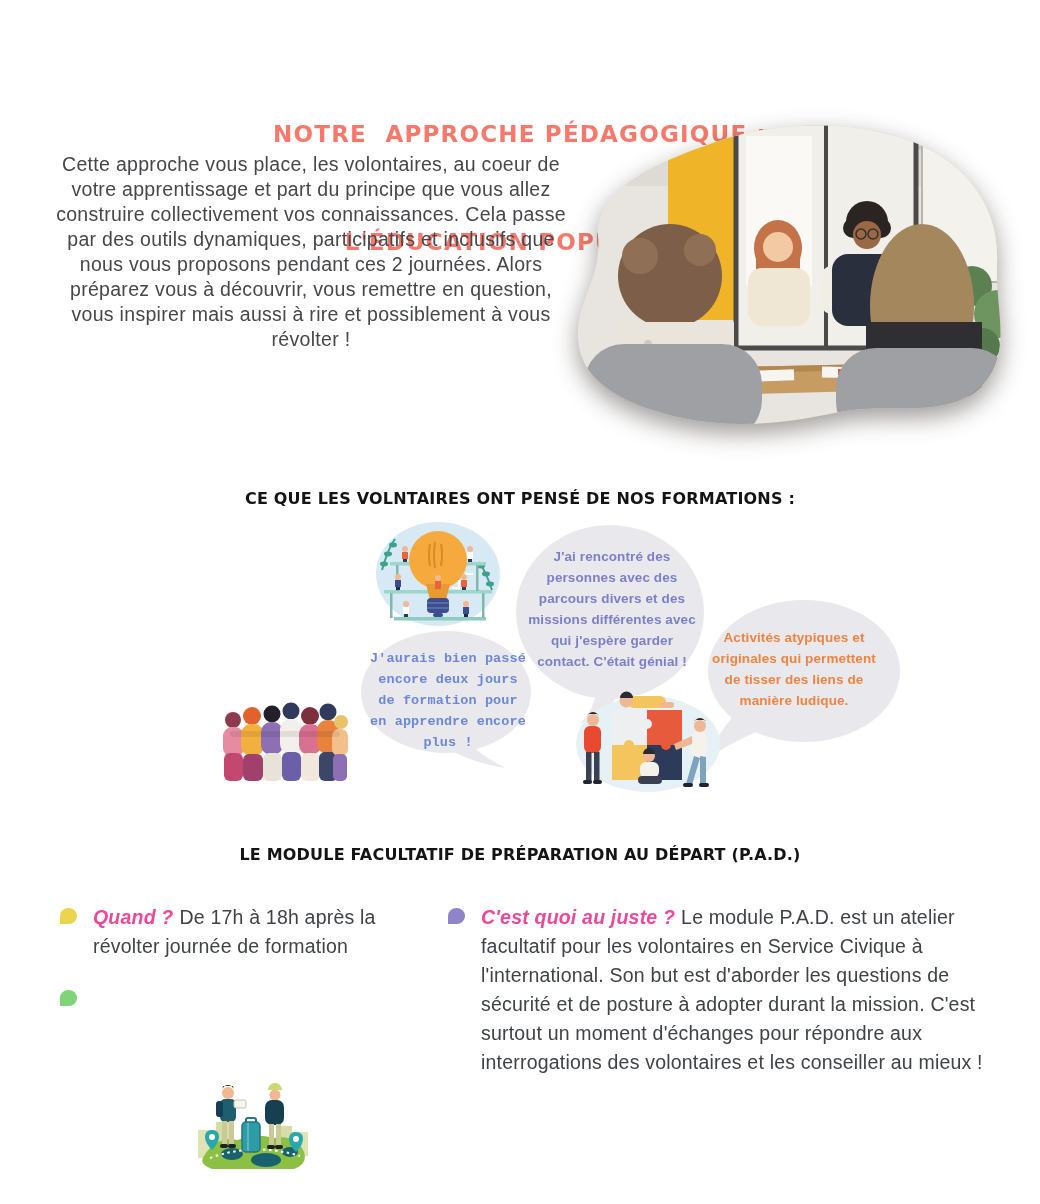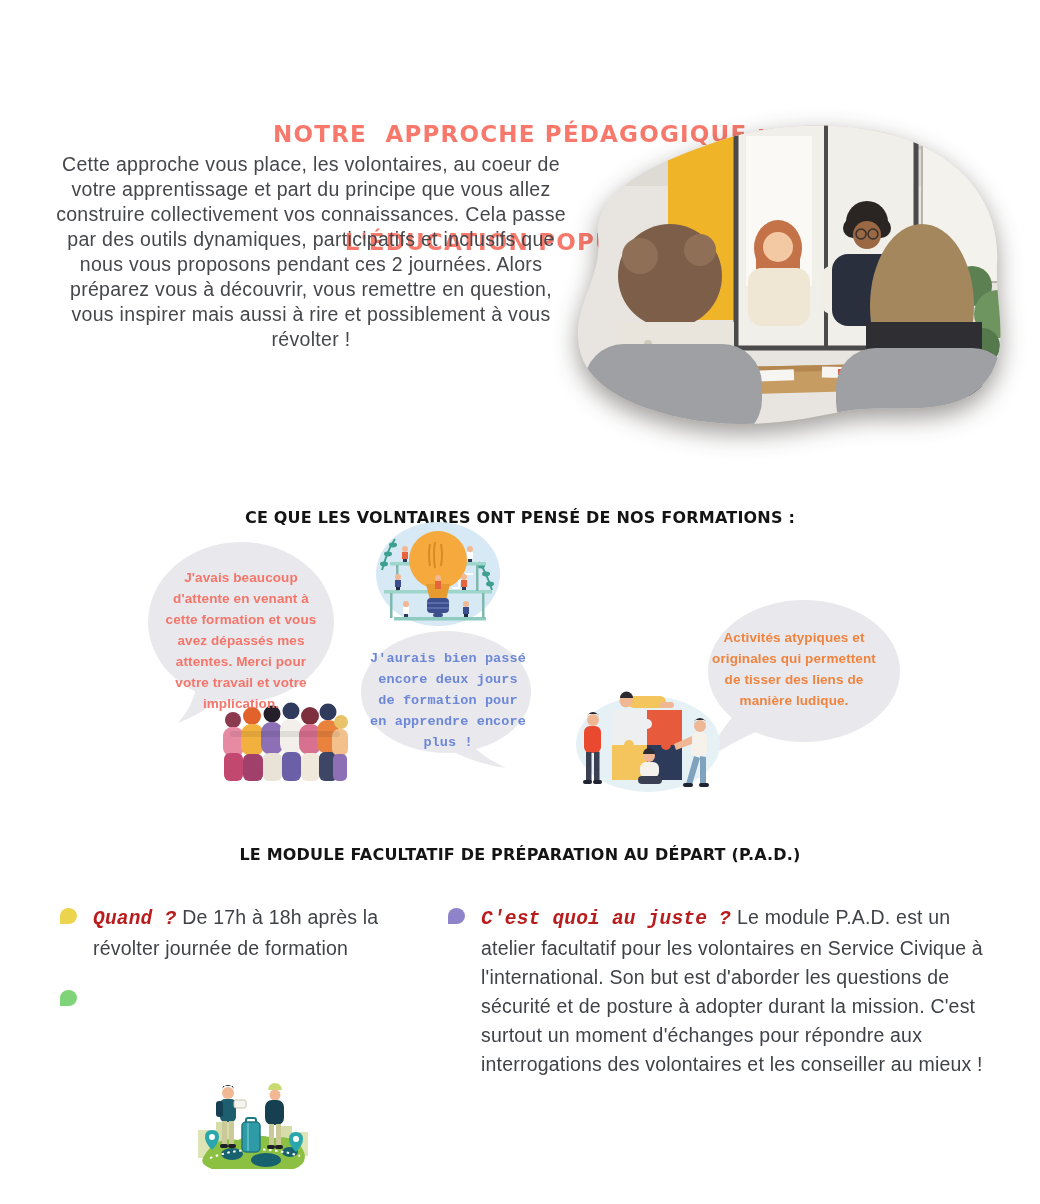--- a/index.html
+++ b/index.html
@@ -6,21 +6,21 @@
   .page{position:relative;width:1040px;height:1204px;background:#ffffff;overflow:hidden;
         font-family:"Liberation Sans",sans-serif;color:#45474a;}
 
   
   .main-title{position:absolute;top:44px;left:0;width:100%;text-align:center;
     font-family:"DejaVu Sans",sans-serif;font-weight:700;font-size:23px;line-height:36px;
     letter-spacing:1.2px;color:#f8796c;white-space:pre-wrap;}
   .section-header{position:absolute;left:0;width:100%;text-align:center;
     font-family:"DejaVu Sans",sans-serif;font-weight:700;font-size:16px;
     letter-spacing:.2px;color:#141414;}
-  .hdr-testimonials{top:508px;}
+  .hdr-testimonials{top:489px;}
   .hdr-pad{top:845px;}
 
   
   .intro-text{position:absolute;top:152px;left:56px;width:510px;text-align:center;
     font-size:19.5px;line-height:25px;letter-spacing:.3px;color:#45474a;}
   .photo-blob{position:absolute;top:116px;left:570px;width:446px;height:320px;}
   .photo-blob svg{filter:drop-shadow(0 9px 12px rgba(40,30,25,.45));}
 
   
   .bubble{position:absolute;}
@@ -42,21 +42,21 @@
   .illo-group{left:222px;top:698px;}
   .illo-puzzle{left:548px;top:684px;}
   .illo-travel{left:190px;top:1080px;}
 
   
   .pad-item{position:absolute;}
   .pad-bullet{position:absolute;left:0;top:5px;width:17px;height:16px;
     border-radius:55% 55% 55% 0;}
   .pad-text{position:absolute;left:33px;top:0;font-size:19.5px;line-height:29px;
     letter-spacing:.2px;color:#3f4247;}
-  .pad-lead{font-style:italic;font-weight:700;color:#b91c1c;margin-right:6px;font-family:Liberation Mono, monospace;}
+  .pad-lead{font-style:italic;font-weight:700;color:#ec4899;margin-right:6px;}
   .item-quand{left:60px;top:903px;width:403px;height:90px;}
   .item-quand .pad-text{width:350px;}
   .item-pourquoi{left:60px;top:985px;width:403px;height:120px;}
   .item-pourquoi .pad-text{width:360px;}
   .item-cquoi{left:448px;top:903px;width:560px;height:210px;}
   .item-cquoi .pad-text{width:527px;}
 </style>
 </head>
 <body>
 
@@ -124,36 +124,36 @@
 
         <ellipse cx="352" cy="190" rx="52" ry="82" fill="#a5875e"></ellipse>
         <rect x="296" y="206" width="116" height="74" fill="#2e2e33"></rect>
         <rect x="266" y="232" width="176" height="94" rx="40" fill="#9ea0a4"></rect>
       </g>
     </svg>
   </div>
 
   <div class="section-header hdr-testimonials">CE QUE LES VOLNTAIRES ONT PENSÉ DE NOS FORMATIONS :</div>
 
-  <div class="bubble b1">
-    <svg width="190" height="184" viewBox="0 0 190 184">
-      <ellipse class="bubble-shape" cx="95" cy="81" rx="93" ry="80"></ellipse>
-      <path class="bubble-shape" d="M50,148 Q46,166 32,182 Q58,172 78,154 Z"></path>
-    </svg>
-    <div class="btxt" style="color: rgb(244, 117, 106);">J'avais beaucoup d'attente en venant à cette formation et vous avez dépassés mes attentes. Merci pour votre travail et votre implication.</div>
-  </div>
 
   <div class="bubble b2">
     <svg width="176" height="142" viewBox="0 0 176 142">
       <ellipse class="bubble-shape" cx="86" cy="62" rx="85" ry="61"></ellipse>
       <path class="bubble-shape" d="M108,112 Q124,128 146,138 Q116,134 90,120 Z"></path>
     </svg>
     <div class="btxt" style="color: rgb(109, 135, 216); font-family: Liberation Mono, monospace;">J'aurais bien passé encore deux jours de formation pour en apprendre encore plus !</div>
   </div>
 
+  <div class="bubble b3">
+    <svg width="196" height="202" viewBox="0 0 196 202">
+      <ellipse class="bubble-shape" cx="96" cy="88" rx="94" ry="87"></ellipse>
+      <path class="bubble-shape" d="M82,168 Q80,186 66,200 Q90,190 104,172 Z"></path>
+    </svg>
+    <div class="btxt" style="color: rgb(123, 127, 201);">J'ai rencontré des personnes avec des parcours divers et des missions différentes avec qui j'espère garder contact. C'était génial !</div>
+  </div>
 
   <div class="bubble b4">
     <svg width="202" height="168" viewBox="0 0 202 168">
       <ellipse class="bubble-shape" cx="104" cy="72" rx="96" ry="71"></ellipse>
       <path class="bubble-shape" d="M34,116 Q16,138 4,162 Q30,144 58,132 Z"></path>
     </svg>
     <div class="btxt" style="color: rgb(238, 132, 64);">Activités atypiques et originales qui permettent de tisser des liens de manière ludique.</div>
   </div>
 
   <div class="illo illo-lightbulb">

